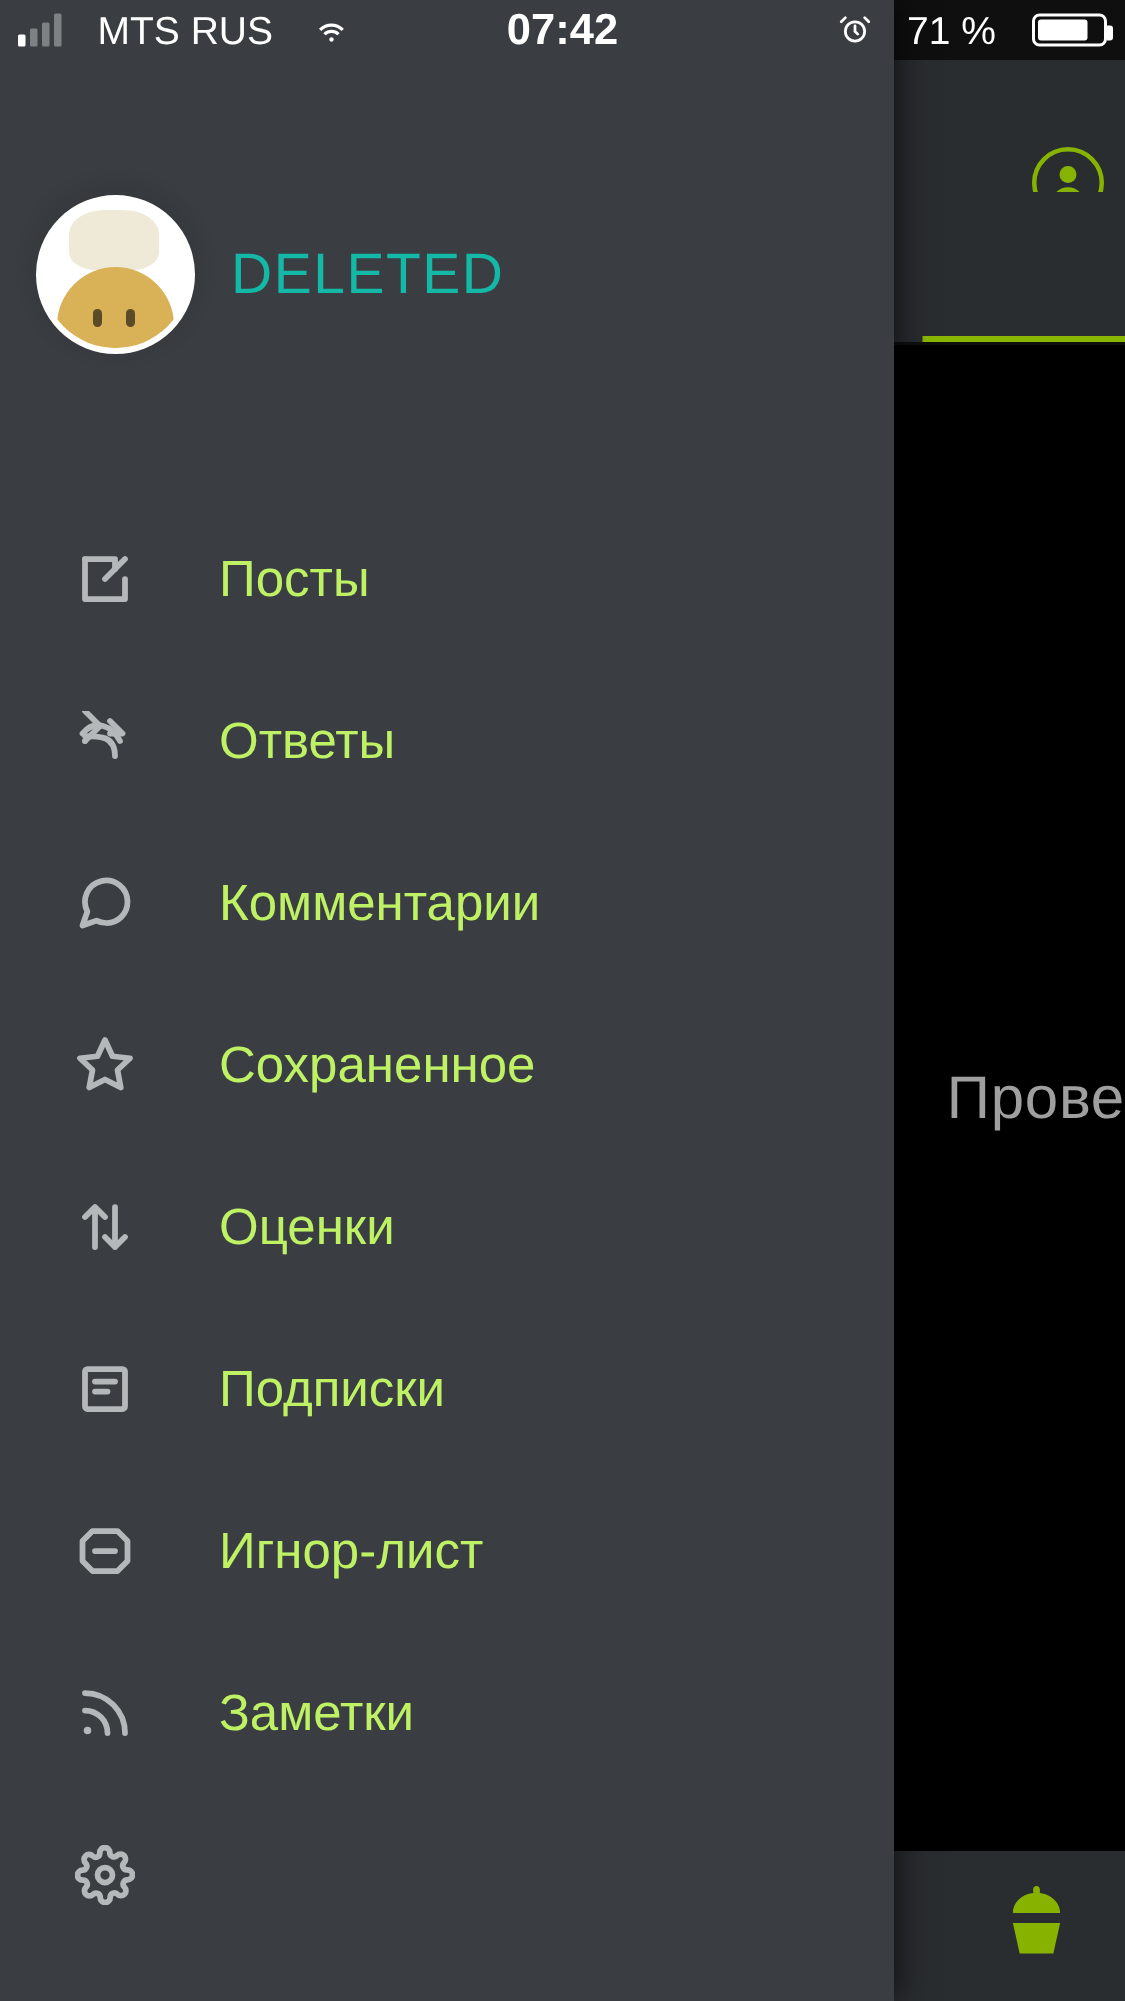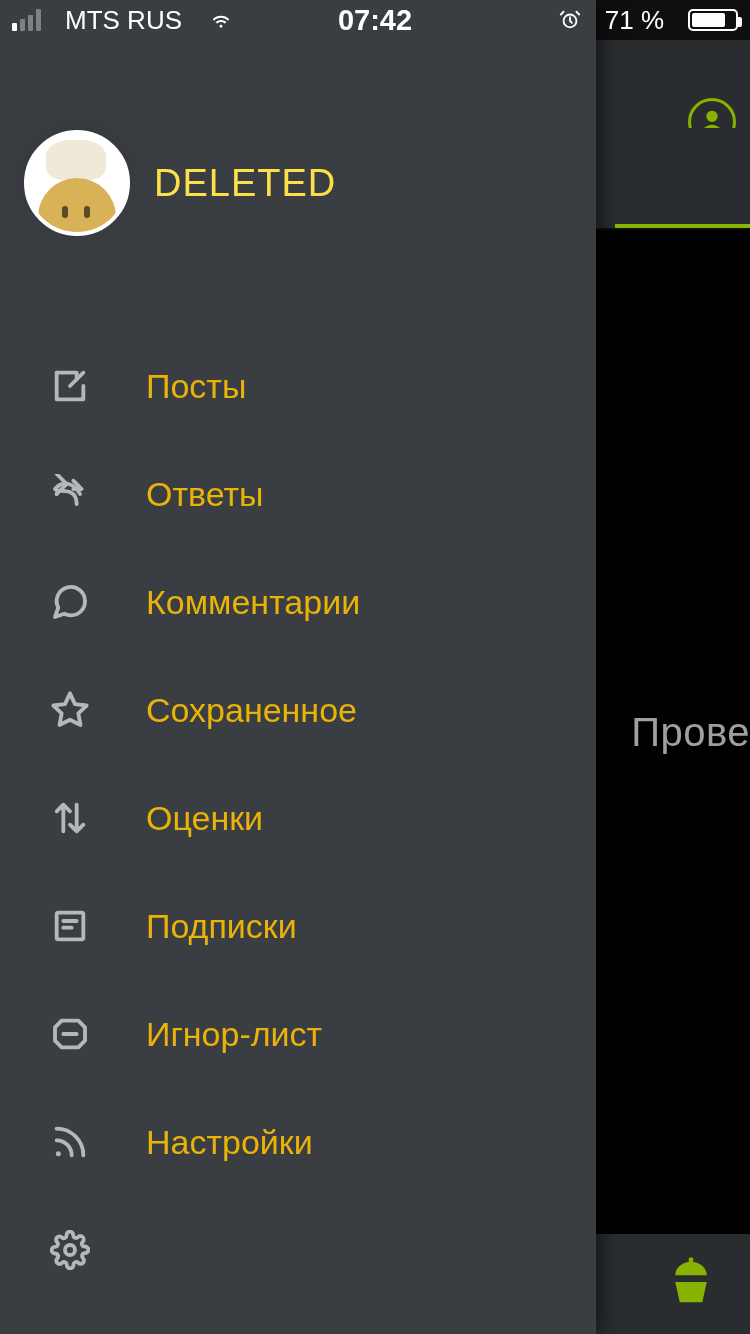--- a/index.html
+++ b/index.html
@@ -28,27 +28,27 @@
   .user-block { position: absolute; top: 130px; left: 24px; display: flex; align-items: center; gap: 24px; }
   .avatar { width: 106px; height: 106px; border-radius: 50%; background: #fff; display: flex; align-items: flex-end; justify-content: center; overflow: hidden; border: 4px solid #fff; }
   .avatar-inner { width: 100%; height: 100%; position: relative; background: #fff; }
   
   .avatar-inner .hat { position: absolute; top: 6px; left: 18px; width: 60px; height: 40px; background: #efe9d8; border-radius: 40% 40% 30% 30%; }
   .avatar-inner .face { position: absolute; bottom: -6px; left: 10px; width: 78px; height: 60px; background: #d9b156; border-radius: 40px 40px 0 0; }
   .avatar-inner .eye { position: absolute; bottom: 14px; width: 6px; height: 12px; background: #5a4a28; border-radius: 3px; }
   .avatar-inner .eye.l { left: 34px; }
   .avatar-inner .eye.r { left: 56px; }
   .avatar-glow { position: absolute; top: 108px; left: 6px; width: 142px; height: 142px; border-radius: 50%; background: radial-gradient(circle, rgba(0,0,0,0.25) 0%, rgba(0,0,0,0) 70%); pointer-events:none; }
-  .username { font-size: 38px; color: #fde047; letter-spacing: 1px; }
+  .username { font-size: 38px; color: #14b8a6; letter-spacing: 1px; }
 
   .menu { position: absolute; top: 332px; left: 0; right: 0; }
   .menu-item { display: flex; align-items: center; height: 108px; padding-left: 50px; gap: 56px; cursor: pointer; }
   .menu-item .mi-icon { width: 40px; height: 40px; stroke: #b5b8ba; fill: none; stroke-width: 2.3; stroke-linecap: round; stroke-linejoin: round; flex-shrink: 0; }
   .menu-item .mi-icon-fill { fill: #b5b8ba; stroke: none; }
-  .menu-item .mi-label { font-size: 34px; color: #eab308; }
+  .menu-item .mi-label { font-size: 34px; color: #bef264; }
 
   
   .status-bar { position: absolute; top: 0; left: 0; right: 0; height: 40px; display: flex; align-items: center; padding: 0 12px; font-size: 26px; color: #fff; justify-content: space-between; z-index: 20; }
   .sb-left, .sb-right { display: flex; align-items: center; gap: 24px; }
   .signal { display: flex; align-items: flex-end; gap: 3px; height: 22px; }
   .signal span { width: 5px; background: #fff; border-radius: 1px; opacity: 0.35; }
   .signal span:nth-child(1){height:8px; opacity:1;}
   .signal span:nth-child(2){height:12px;}
   .signal span:nth-child(3){height:16px;}
   .signal span:nth-child(4){height:22px;}
@@ -162,21 +162,21 @@
           </svg>
         <span class="mi-label">Игнор-лист</span>
       </div>
 
       <div class="menu-item">
         <svg class="mi-icon" viewBox="0 0 24 24">
             <path d="M4 11a9 9 0 0 1 9 9"></path>
             <path d="M4 4a16 16 0 0 1 16 16"></path>
             <circle cx="5" cy="19" r="1.5" class="mi-icon-fill"></circle>
           </svg>
-        <span class="mi-label">Настройки</span>
+        <span class="mi-label">Заметки</span>
       </div>
 
       <div class="menu-item">
         <svg class="mi-icon" viewBox="0 0 24 24">
             <circle cx="12" cy="12" r="3"></circle>
             <path d="M19.4 15a1.65 1.65 0 0 0 .33 1.82l.06.06a2 2 0 1 1-2.83 2.83l-.06-.06a1.65 1.65 0 0 0-1.82-.33 1.65 1.65 0 0 0-1 1.51V21a2 2 0 0 1-4 0v-.09a1.65 1.65 0 0 0-1-1.51 1.65 1.65 0 0 0-1.82.33l-.06.06a2 2 0 1 1-2.83-2.83l.06-.06a1.65 1.65 0 0 0 .33-1.82 1.65 1.65 0 0 0-1.51-1H3a2 2 0 0 1 0-4h.09a1.65 1.65 0 0 0 1.51-1 1.65 1.65 0 0 0-.33-1.82l-.06-.06a2 2 0 1 1 2.83-2.83l.06.06a1.65 1.65 0 0 0 1.82.33h0a1.65 1.65 0 0 0 1-1.51V3a2 2 0 0 1 4 0v.09a1.65 1.65 0 0 0 1 1.51h0a1.65 1.65 0 0 0 1.82-.33l.06-.06a2 2 0 1 1 2.83 2.83l-.06.06a1.65 1.65 0 0 0-.33 1.82v0a1.65 1.65 0 0 0 1.51 1H21a2 2 0 0 1 0 4h-.09a1.65 1.65 0 0 0-1.51 1z"></path>
           </svg>
       </div>
 
     </div>

